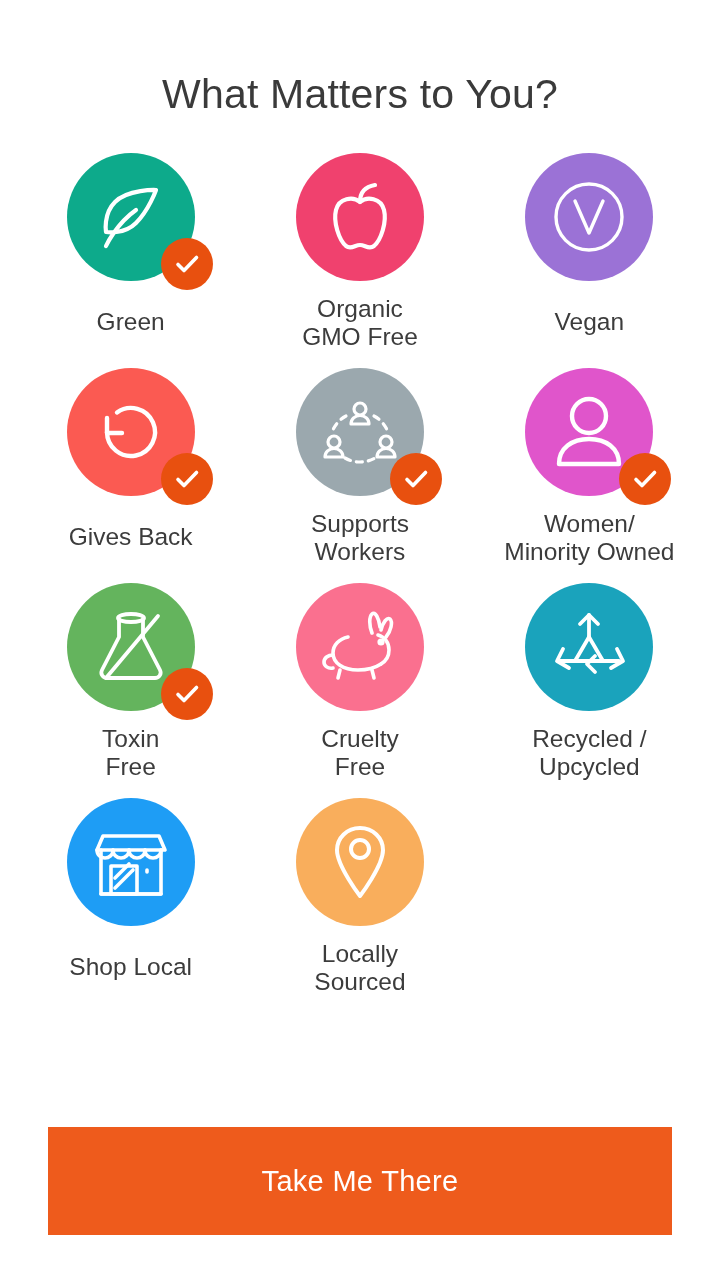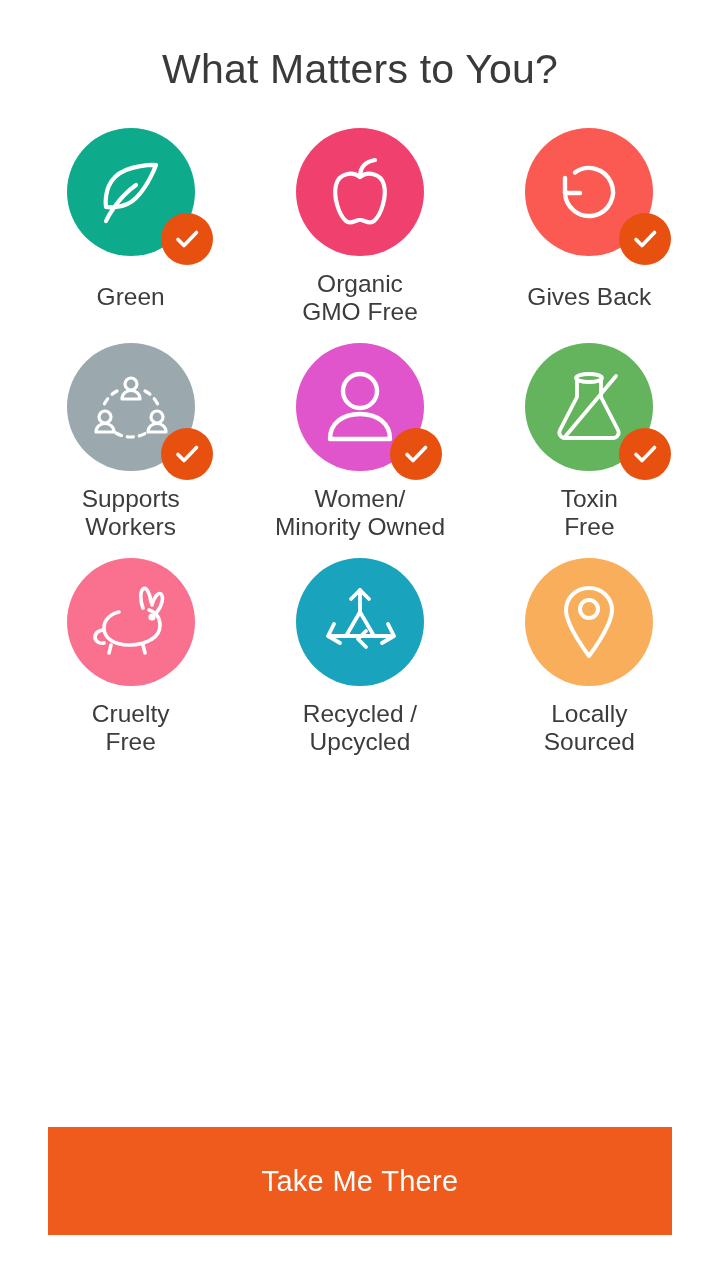--- a/index.html
+++ b/index.html
@@ -15,21 +15,21 @@
     display: flex;
     flex-direction: column;
     background: #ffffff;
   }
   .page-title {
     text-align: center;
     font-size: 41px;
     font-weight: 400;
     color: #3a3a3a;
     letter-spacing: 0.2px;
-    margin-top: 45px;
+    margin-top: 70px;
     line-height: 1.2;
   }
   .grid {
     margin-top: 34px;
     display: grid;
     grid-template-columns: repeat(3, 1fr);
     row-gap: 0px;
     padding: 0 16px;
   }
   .cell {
@@ -126,20 +126,31 @@
       <div class="cell">
         <div class="circle-wrap">
           <div class="circle" style="background: rgb(240, 65, 110);">
             <svg width="70" height="74" viewBox="0 0 70 74" fill="none" stroke="#fff" stroke-width="4.2" stroke-linecap="round" stroke-linejoin="round">
               <path d="M35 22C28 16 14 18 11 30C8 42 14 60 21 66C26 70 30 65 35 65C40 65 44 70 49 66C56 60 62 42 59 30C56 18 42 16 35 22Z"></path>
               <path d="M35 22C35 14 38 7 50 5"></path>
             </svg>
           </div>
         </div>
         <div class="label">Organic<br>GMO Free</div>
+      </div>
+      <div class="cell">
+        <div class="circle-wrap">
+          <div class="circle" style="background: rgb(155, 114, 214);">
+            <svg width="84" height="84" viewBox="0 0 84 84" fill="none" stroke="#fff" stroke-width="3.4" stroke-linecap="round" stroke-linejoin="round">
+              <circle cx="42" cy="42" r="33"></circle>
+              <path d="M28 26L42 58L56 26"></path>
+            </svg>
+          </div>
+        </div>
+        <div class="label single">Vegan</div>
       </div>
       <div class="cell selected">
         <div class="circle-wrap">
           <div class="circle" style="background: rgb(251, 90, 82);">
             <svg width="76" height="76" viewBox="0 0 76 76" fill="none" stroke="#fff" stroke-width="4.4" stroke-linecap="round" stroke-linejoin="round">
               <path d="M14 38a24 24 0 1 0 10-19.5"></path>
               <path d="M14 24v15h15"></path>
             </svg>
           </div>
           <div class="badge">
@@ -237,20 +248,40 @@
               <path d="M66 38l6 12l-12 7"></path>
               <path d="M24 50h28"></path>
               <path d="M44 57l-8 8l8 8" transform="translate(0,-12)"></path>
             </svg>
           </div>
         </div>
         <div class="label">Recycled /<br>Upcycled</div>
       </div>
       <div class="cell">
         <div class="circle-wrap">
+          <div class="circle" style="background: rgb(30, 157, 245);">
+            <svg width="76" height="72" viewBox="0 0 76 72" fill="none" stroke="#fff" stroke-width="3.6" stroke-linecap="round" stroke-linejoin="round">
+              <path d="M10 10h56l6 14H4z"></path>
+              <path d="M8 24v44h60V24"></path>
+              <path d="M4 24c0 5 4 8 8 8s8-3 8-8"></path>
+              <path d="M20 24c0 5 4 8 8 8s8-3 8-8"></path>
+              <path d="M36 24c0 5 4 8 8 8s8-3 8-8"></path>
+              <path d="M52 24c0 5 4 8 8 8s8-3 8-8"></path>
+              <path d="M18 40h26v28H18z"></path>
+              <path d="M22 62l18-18"></path>
+              <path d="M22 52l14-14"></path>
+              <path d="M54 44v2"></path>
+              <path d="M8 68h60"></path>
+            </svg>
+          </div>
+        </div>
+        <div class="label single">Shop Local</div>
+      </div>
+      <div class="cell">
+        <div class="circle-wrap">
           <div class="circle" style="background: rgb(249, 174, 92);">
             <svg width="62" height="80" viewBox="0 0 62 80" fill="none" stroke="#fff" stroke-width="4" stroke-linecap="round" stroke-linejoin="round">
               <path d="M31 6C18 6 8 16 8 28c0 16 23 46 23 46s23-30 23-46C54 16 44 6 31 6Z"></path>
               <circle cx="31" cy="27" r="9"></circle>
             </svg>
           </div>
         </div>
         <div class="label">Locally<br>Sourced</div>
       </div>
     </div>

